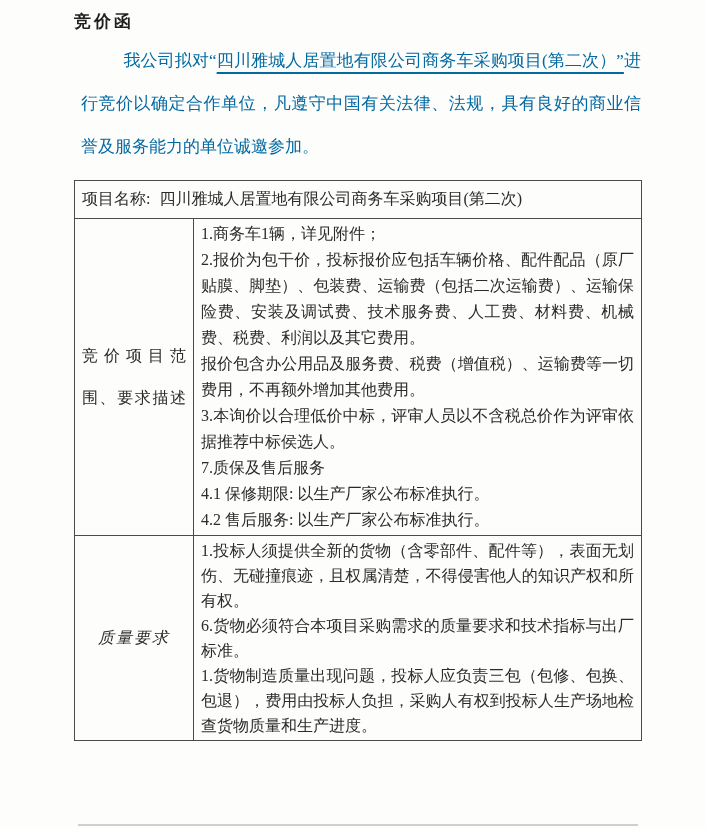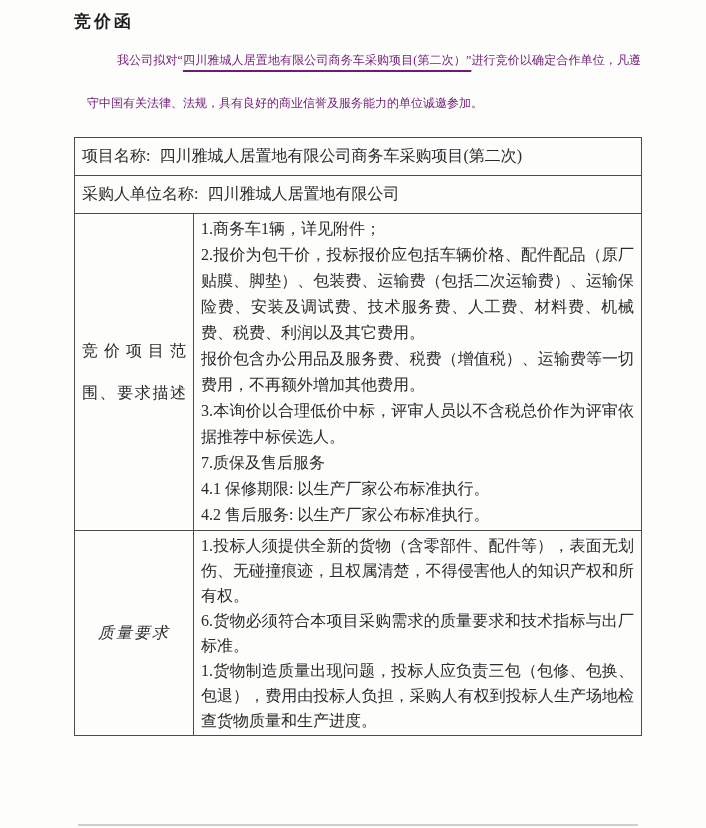--- a/index.html
+++ b/index.html
@@ -7,23 +7,23 @@
     width:706px;height:828px;background:#fdfdfc;overflow:hidden;
     font-family:"Liberation Serif","DejaVu Serif",serif;
     color:#2e2e2e;
   }
   .page{padding:8px 65px 0 74px;}
   .title{
     text-align:left;font-size:17px;font-weight:bold;letter-spacing:3px;
     margin:2px 0 6px 0;color:#1f1f1f;
   }
   .intro{
-    font-size:12px;line-height:43px;margin:4px 0 12px 13px;
+    font-size:17px;line-height:43px;margin:4px 0 12px 7px;
     text-indent:2.5em;text-align:justify;text-justify:inter-character;
-    color:#701a75;
+    color:#0369a1;
   }
   .uline{
     text-decoration:underline;text-underline-offset:6px;
     text-decoration-thickness:1.5px;
   }
   table.bid{
     border-collapse:collapse;width:567px;table-layout:fixed;
     font-size:16px;color:#2b2b2b;
   }
   table.bid td{
@@ -66,25 +66,20 @@
         <col style="width:208px">
     </colgroup>
 
     <tbody>
         <tr class="r1">
       <td colspan="4">
         <span class="inline-label">项目名称:</span><span>四川雅城人居置地有限公司商务车采购项目(第二次)</span>
       </td>
     </tr>
 
-    <tr class="r2">
-      <td colspan="4">
-        <span class="inline-label">采购人单位名称:</span><span>四川雅城人居置地有限公司</span>
-      </td>
-    </tr>
 
 
     <tr>
       <td class="labelcell">
         <div class="spread">竞价项目范围、要求描述</div>
       </td>
       <td class="content" colspan="3">
         <p>1.商务车1辆，详见附件；</p>
         <p>2.报价为包干价，投标报价应包括车辆价格、配件配品（原厂贴膜、脚垫）、包装费、运输费（包括二次运输费）、运输保险费、安装及调试费、技术服务费、人工费、材料费、机械费、税费、利润以及其它费用。</p>
         <p>报价包含办公用品及服务费、税费（增值税）、运输费等一切费用，不再额外增加其他费用。</p>

